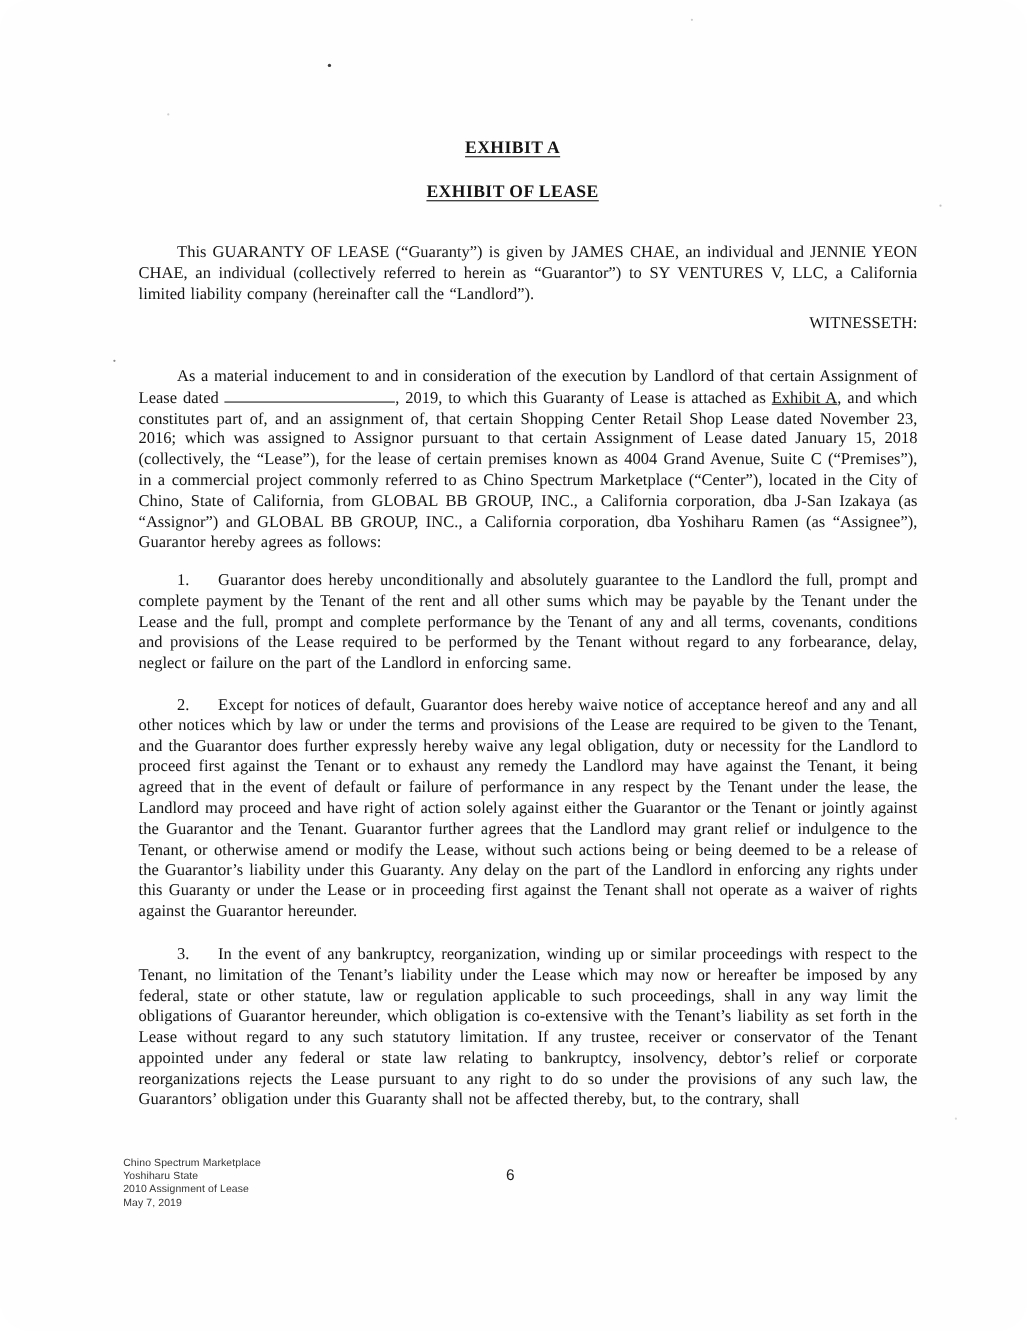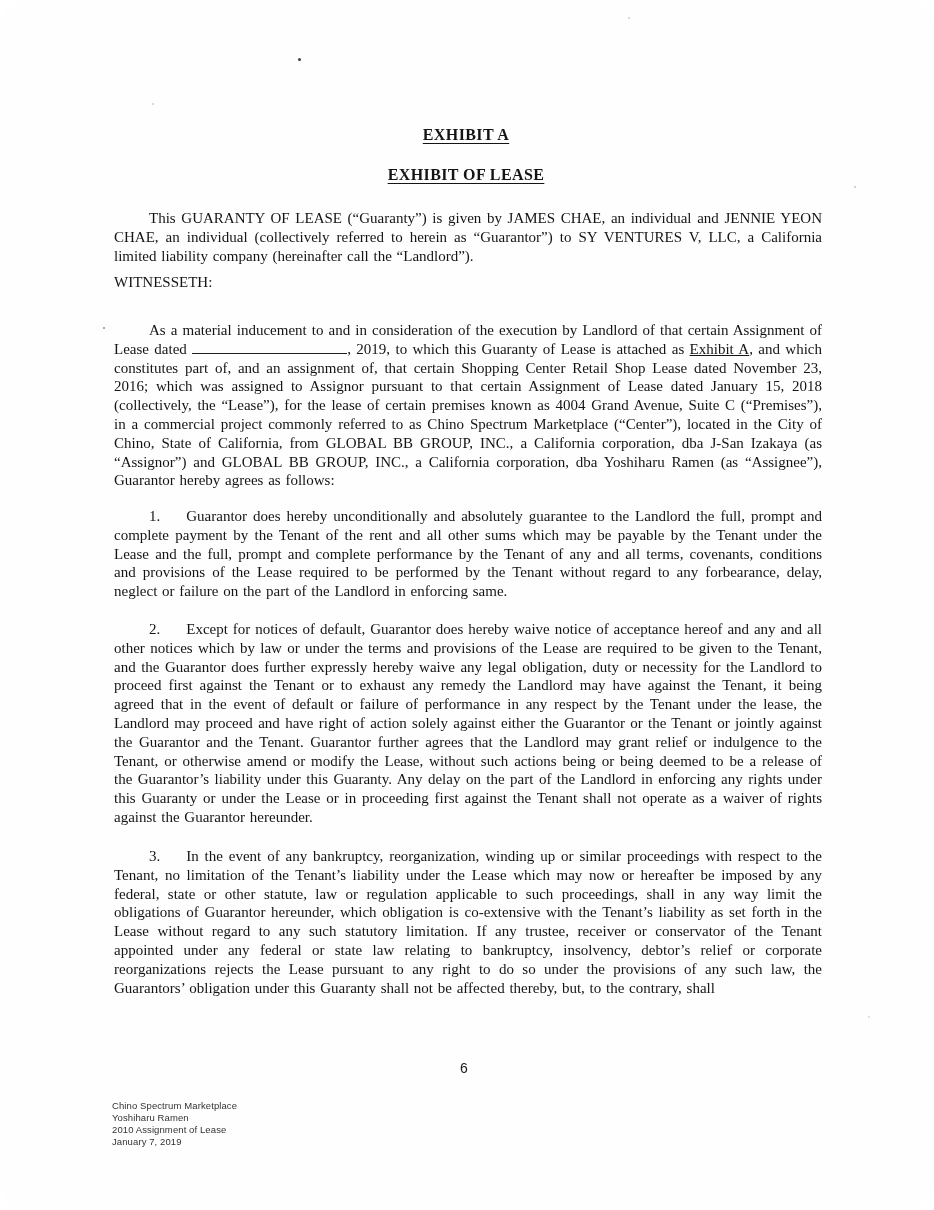--- a/index.html
+++ b/index.html
@@ -30,25 +30,25 @@
     font-size: 16px;
     letter-spacing: 0.4px;
     text-decoration: underline;
     text-underline-offset: 3px;
   }
   .para {
     font-size: 15px;
     line-height: 18.8px;
     text-align: justify;
     text-indent: 35px;
-    margin: 2px;
+    margin: 14px;
     word-spacing: 1px;
   }
   .centered-word {
-    text-align: left;
+    text-align: right;
     font-size: 15px;
     text-indent: 0;
   }
   .pnum { }
   .pgap {
     display: inline-block;
     width: 26px;
   }
   .u { text-decoration: underline; }
   .blank-line {
@@ -100,22 +100,22 @@
   <div class="abs para centered-word" style="top:271px;">WITNESSETH:</div>
 
   <p class="abs para" style="top:319px;"><span>As a material inducement to and in consideration of the execution by Landlord of that certain Assignment of Lease dated </span><span class="blank-line"></span><span>, 2019, to which this Guaranty of Lease is attached as </span><span class="u">Exhibit A</span><span>, and which constitutes part of, and an assignment of, that certain Shopping Center Retail Shop Lease dated November 23, 2016; which was assigned to Assignor pursuant to that certain Assignment of Lease dated January 15, 2018 (collectively, the “Lease”), for the lease of certain premises known as 4004 Grand Avenue, Suite C (“Premises”), in a commercial project commonly referred to as Chino Spectrum Marketplace (“Center”), located in the City of Chino, State of California, from GLOBAL BB GROUP, INC., a California corporation, dba J-San Izakaya (as “Assignor”) and GLOBAL BB GROUP, INC., a California corporation, dba Yoshiharu Ramen (as “Assignee”), Guarantor hereby agrees as follows:</span></p>
 
   <p class="abs para" style="top:505px;"><span class="pnum">1.</span><span class="pgap"></span><span>Guarantor does hereby unconditionally and absolutely guarantee to the Landlord the full, prompt and complete payment by the Tenant of the rent and all other sums which may be payable by the Tenant under the Lease and the full, prompt and complete performance by the Tenant of any and all terms, covenants, conditions and provisions of the Lease required to be performed by the Tenant without regard to any forbearance, delay, neglect or failure on the part of the Landlord in enforcing same.</span></p>
 
   <p class="abs para" style="top:618px;"><span class="pnum">2.</span><span class="pgap"></span><span>Except for notices of default, Guarantor does hereby waive notice of acceptance hereof and any and all other notices which by law or under the terms and provisions of the Lease are required to be given to the Tenant, and the Guarantor does further expressly hereby waive any legal obligation, duty or necessity for the Landlord to proceed first against the Tenant or to exhaust any remedy the Landlord may have against the Tenant, it being agreed that in the event of default or failure of performance in any respect by the Tenant under the lease, the Landlord may proceed and have right of action solely against either the Guarantor or the Tenant or jointly against the Guarantor and the Tenant.  Guarantor further agrees that the Landlord may grant relief or indulgence to the Tenant, or otherwise amend or modify the Lease, without such actions being or being deemed to be a release of the Guarantor’s liability under this Guaranty. Any delay on the part of the Landlord in enforcing any rights under this Guaranty or under the Lease or in proceeding first against the Tenant shall not operate as a waiver of rights against the Guarantor hereunder.</span></p>
 
   <p class="abs para" style="top:845px;"><span class="pnum">3.</span><span class="pgap"></span><span>In the event of any bankruptcy, reorganization, winding up or similar proceedings with respect to the Tenant, no limitation of the Tenant’s liability under the Lease which may now or hereafter be imposed by any federal, state or other statute, law or regulation applicable to such proceedings, shall in any way limit the obligations of Guarantor hereunder, which obligation is co-extensive with the Tenant’s liability as set forth in the Lease without regard to any such statutory limitation. If any trustee, receiver or conservator of the Tenant appointed under any federal or state law relating to bankruptcy, insolvency, debtor’s relief or corporate reorganizations rejects the Lease pursuant to any right to do so under the provisions of any such law, the Guarantors’ obligation under this Guaranty shall not be affected thereby, but, to the contrary, shall</span></p>
 
-  <div class="abs footer-block" style="top:1052px; width:300px;margin-top:48px;">
+  <div class="abs footer-block" style="top:1052px; width:300px;">
     <div>Chino Spectrum Marketplace</div>
-    <div>Yoshiharu Ramen</div>
+    <div>Yoshiharu State</div>
     <div>2010 Assignment of Lease</div>
-    <div>January 7, 2019</div>
+    <div>May 7, 2019</div>
   </div>
 
   <div class="page-number">6</div>
 
 </div>
 
 </body></html>

